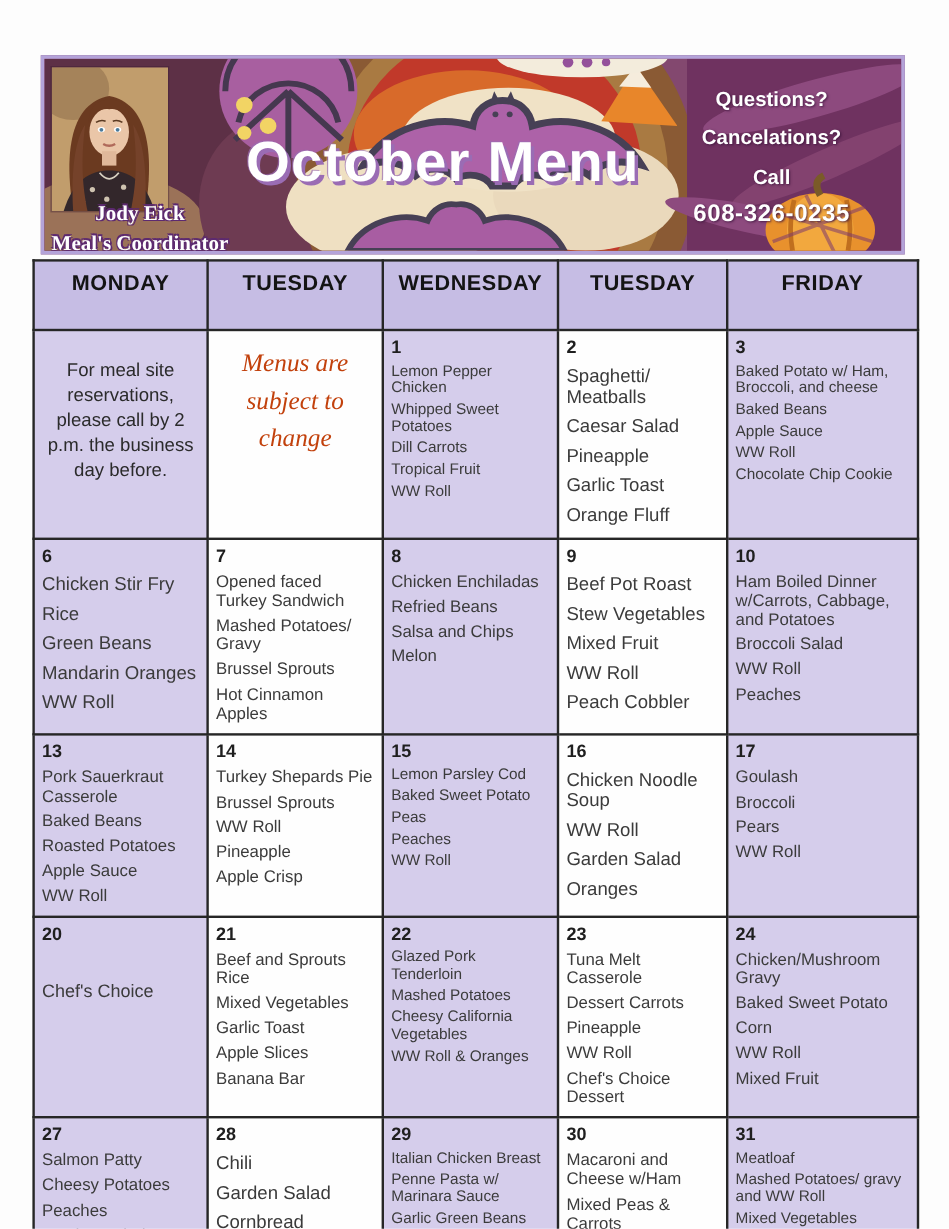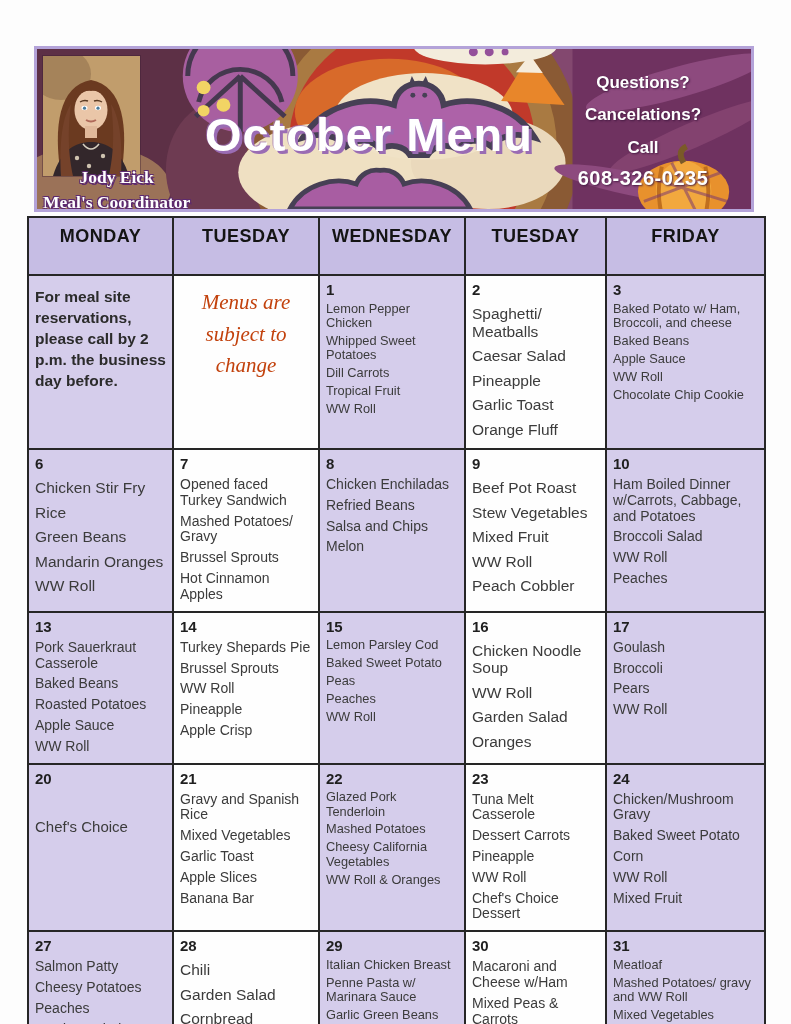--- a/index.html
+++ b/index.html
@@ -62,21 +62,21 @@
     height:58px; text-align:center; padding:8px 0;
   }
   td.lav { background:var(--lavender-cell,#d5cdeb); }
   td.wht { background:#fefefe; }
   .day-num { font-weight:bold; font-size:15px; color:#1f1f1f; margin:2px 0 2px; }
   .menu-item { font-size:14px; color:#3b3b3b; line-height:1.13; margin:5px 0; }
   td.small .menu-item { font-size:12.8px; margin:3.5px 0; }
   td.large .menu-item { font-size:15.5px; margin:7px 0; }
   td.spaced .menu-item { margin-top:32px; font-size:15px; }
   .note.bold {
-    font-weight:bold; font-size:15.5px; color:#2b2b2b; line-height:1.35; margin-top:8px;
+    font-weight:normal; font-size:15.5px; color:#2b2b2b; line-height:1.35; margin-top:20px;text-align:center;
   }
   .note.italic {
     font-family:"Liberation Serif", serif; font-style:italic;
     font-size:21px; color:#c2410c; text-align:center; line-height:1.5; margin-top:8px;
   }
 </style>
 </head>
 <body>
 
 <div class="page">
@@ -320,21 +320,21 @@
             <div class="menu-item">WW Roll</div>
           </td>
         </tr>
         <tr style="height: 150px;">
           <td class="lav spaced">
             <div class="day-num">20</div>
             <div class="menu-item">Chef's Choice</div>
           </td>
           <td class="wht">
             <div class="day-num">21</div>
-            <div class="menu-item">Gravy and Spanish Rice</div>
+            <div class="menu-item">Beef and Sprouts Rice</div>
             <div class="menu-item">Mixed Vegetables</div>
             <div class="menu-item">Garlic Toast</div>
             <div class="menu-item">Apple Slices</div>
             <div class="menu-item">Banana Bar</div>
           </td>
           <td class="lav small">
             <div class="day-num">22</div>
             <div class="menu-item">Glazed Pork Tenderloin</div>
             <div class="menu-item">Mashed Potatoes</div>
             <div class="menu-item">Cheesy California Vegetables</div>

